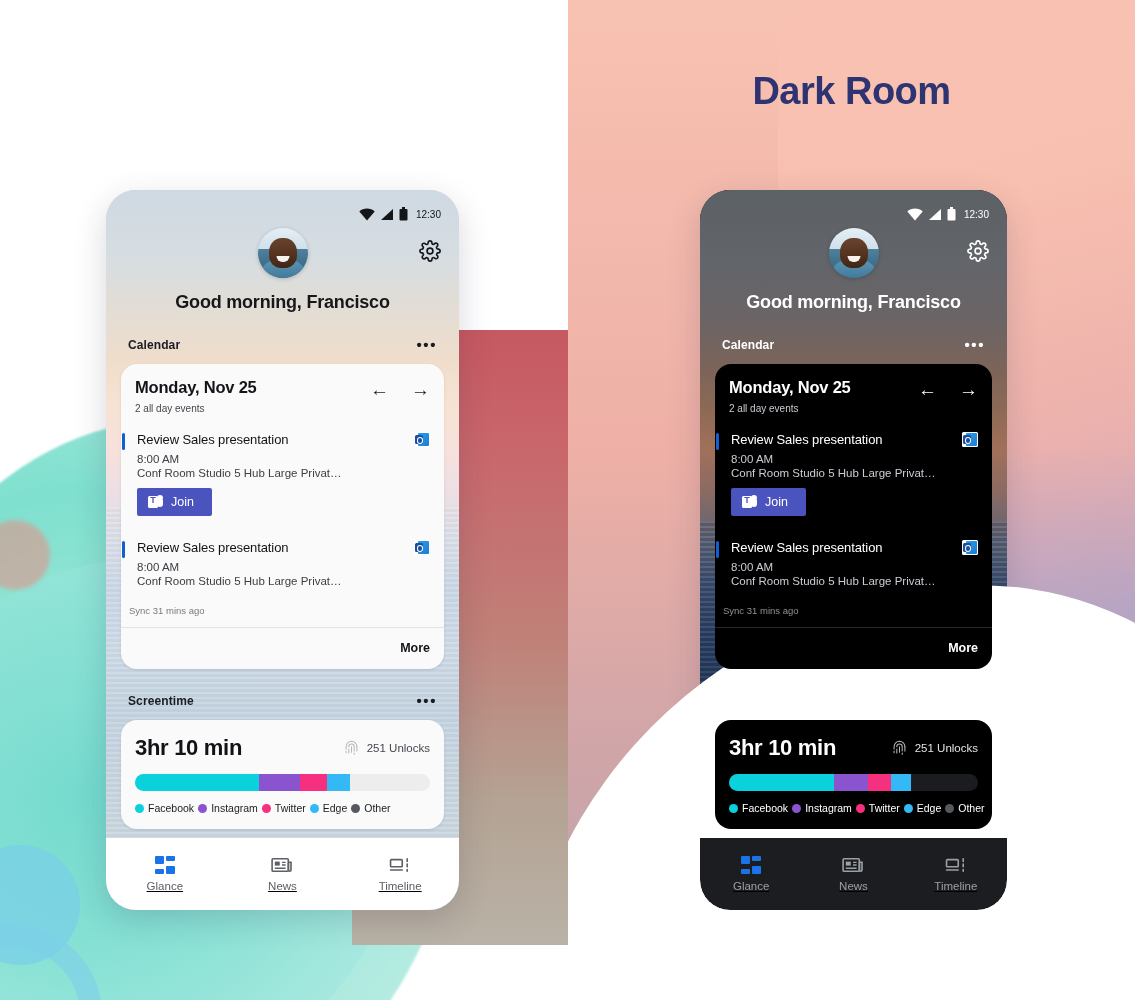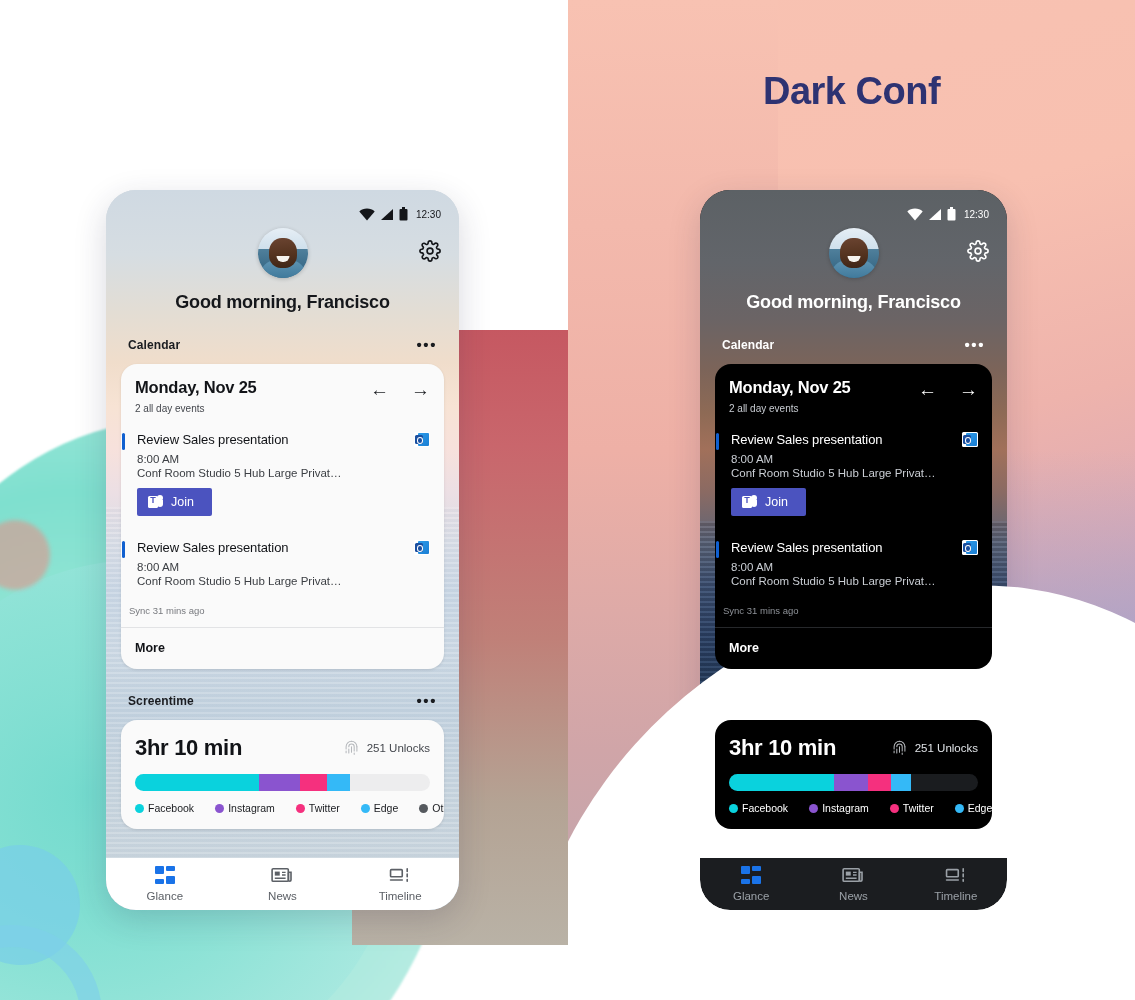--- a/index.html
+++ b/index.html
@@ -264,21 +264,21 @@
   }
 
   .sync {
     font-size: 9.5px; padding: 12px 14px 11px 8px;
   }
   .light .sync { color: #77797e; }
   .dark  .sync { color: #8e9298; }
   .divider { height: 1px; }
   .light .divider { background: #e2e3e5; }
   .dark  .divider { background: #26282b; }
-  .more { font-size: 12.5px; font-weight: 600; padding: 13px 14px 14px 14px; }
+  .more { font-size: 12.5px; font-weight: 600; padding: 13px 14px 14px 14px; text-align: right; }
   .light .more { color: #111317; }
   .dark  .more { color: #ffffff; }
 
   
   .st-head {
     display: flex; align-items: center; justify-content: space-between;
     padding: 15px 14px 0 14px;
   }
   .st-time { font-size: 22px; font-weight: bold; letter-spacing: -.3px; }
   .light .st-time { color: #111317; }
@@ -292,33 +292,34 @@
 
   .st-bar {
     display: flex; height: 17px; border-radius: 9px; overflow: hidden;
     margin: 13px 14px 0 14px;
   }
   .light .st-bar { background: #ededee; }
   .dark  .st-bar { background: #1a1c1f; }
   .st-seg { height: 100%; }
 
   .st-legend {
-    display: flex; gap: 21px; align-items: center; flex-wrap: nowrap;
+    display: flex; gap: 4px; align-items: center; flex-wrap: nowrap;
     padding: 11px 14px 15px 14px; font-size: 10.5px; white-space: nowrap;
   }
   .lg { display: flex; align-items: center; gap: 4px; }
   .lg-dot { width: 9px; height: 9px; border-radius: 50%; flex: 0 0 auto; }
   .light .lg-label { color: #1a1c20; }
   .dark  .lg-label { color: #ffffff; }
 
   
   .bottomnav {
-    position: absolute; left: 0; right: 0; bottom: 0; height: 52px;
+    position: absolute; left: 0; right: 0; bottom: 0; height: 72px;
     display: flex; align-items: center; justify-content: space-around;
     border-radius: 0 0 30px 30px;
+    text-decoration: underline;
   }
   .light .bottomnav { background: #ffffff; }
   .dark  .bottomnav { background: #1b1d20; }
   .nav-item { display: flex; flex-direction: column; align-items: center; gap: 6px; width: 92px; }
   .nav-label { font-size: 11.5px; }
   .nav-item.active .nav-label { color: #1a73e8; }
   .light .nav-item .nav-label { color: #5c6066; }
   .dark  .nav-item .nav-label { color: #9aa0a6; }
   .glance-ico { width: 20px; height: 18px; display: grid;
     grid-template-columns: 9px 9px; grid-template-rows: 8px 8px; gap: 2px; }
@@ -513,21 +514,21 @@
         </div>
 
       </div>
     </div>
   </div>
 
   <div class="panel-right">
     <div class="rp-tint-left"></div>
     <div class="rp-tint-right"></div>
 
-    <div class="headline right">Dark Conf</div>
+    <div class="headline right">Dark Room</div>
 
     <div class="phone dark" style="left:132px;">
       <div class="wall-dark"></div>
       <div class="phone-inner">
 
         <div class="statusbar">
           <svg width="16" height="13" viewBox="0 0 16 13">
               <path fill="currentColor" d="M8 12.5 0.3 3.4C2.4 1.6 5.1 0.6 8 0.6s5.6 1 7.7 2.8z"></path>
             </svg>
           <svg width="14" height="13" viewBox="0 0 14 13">

